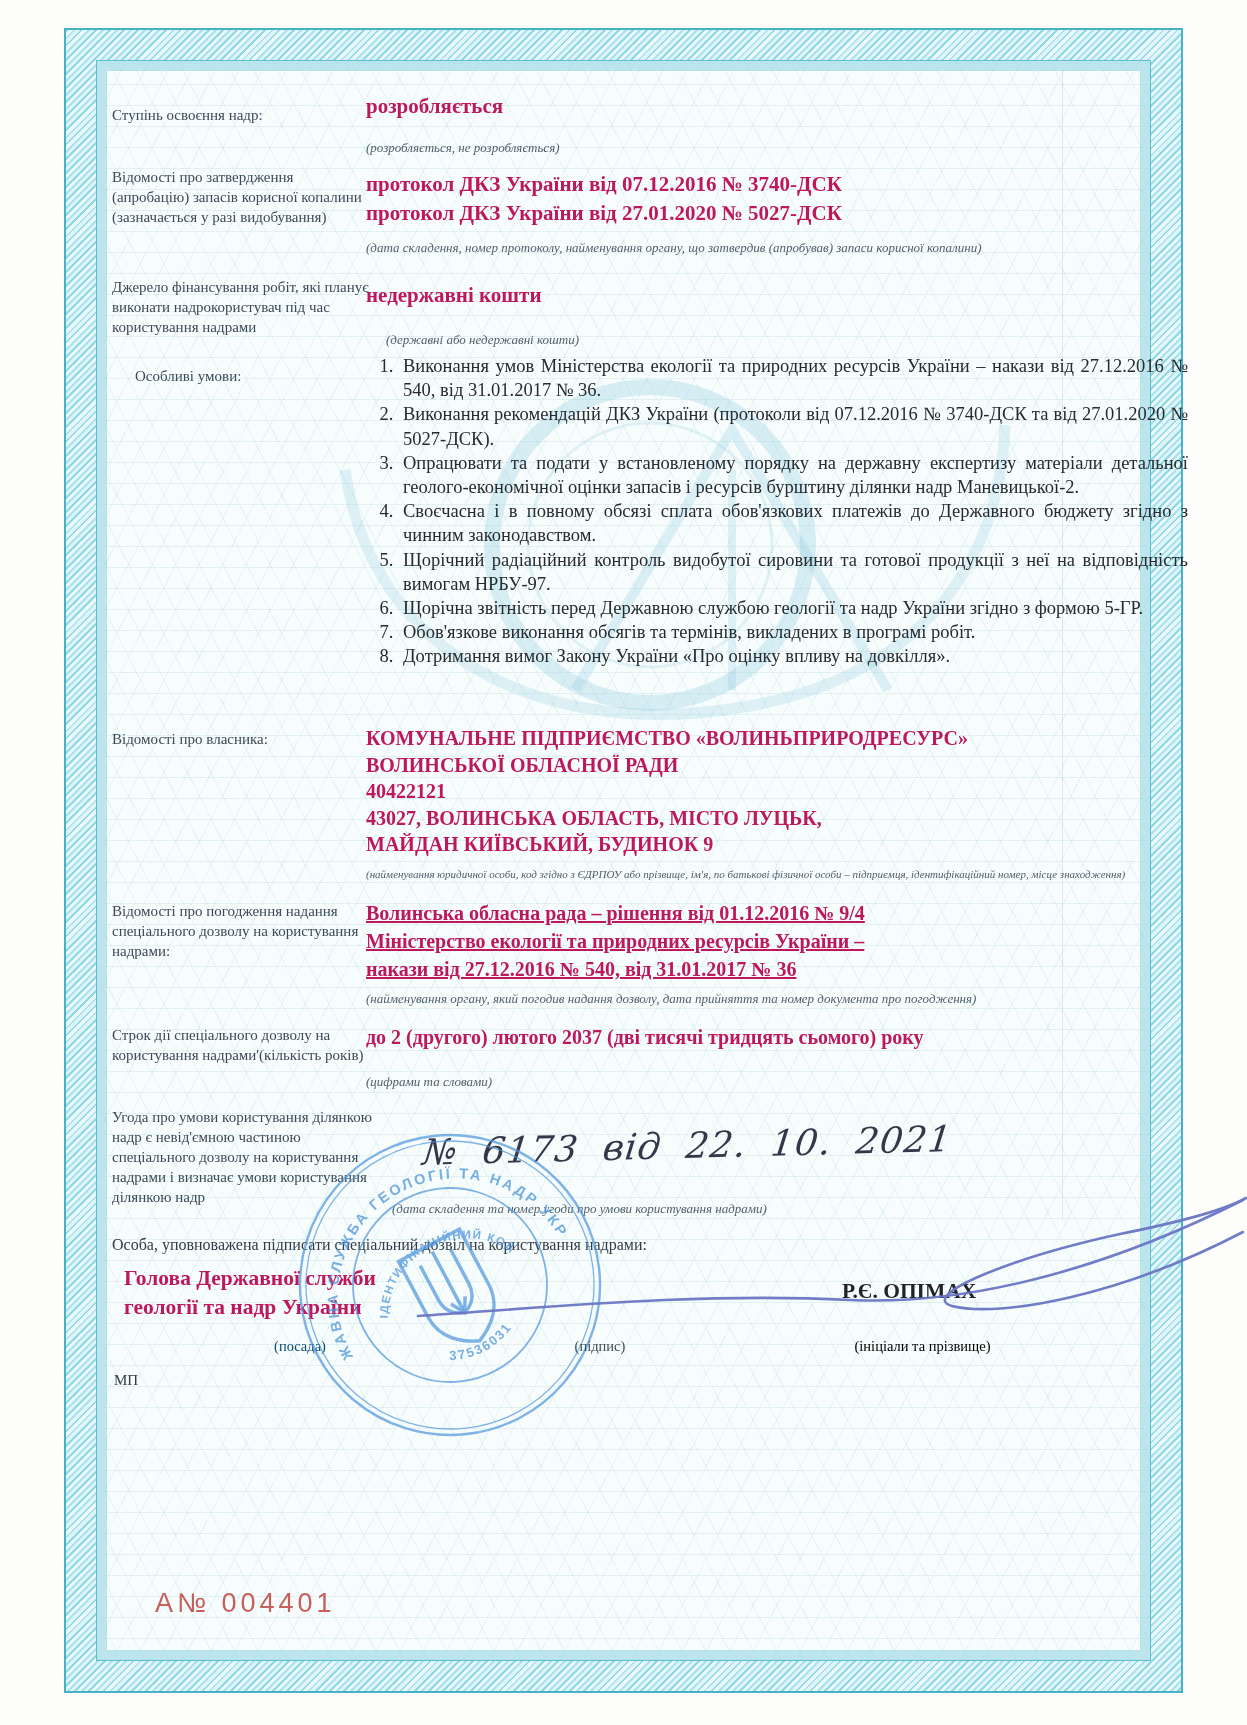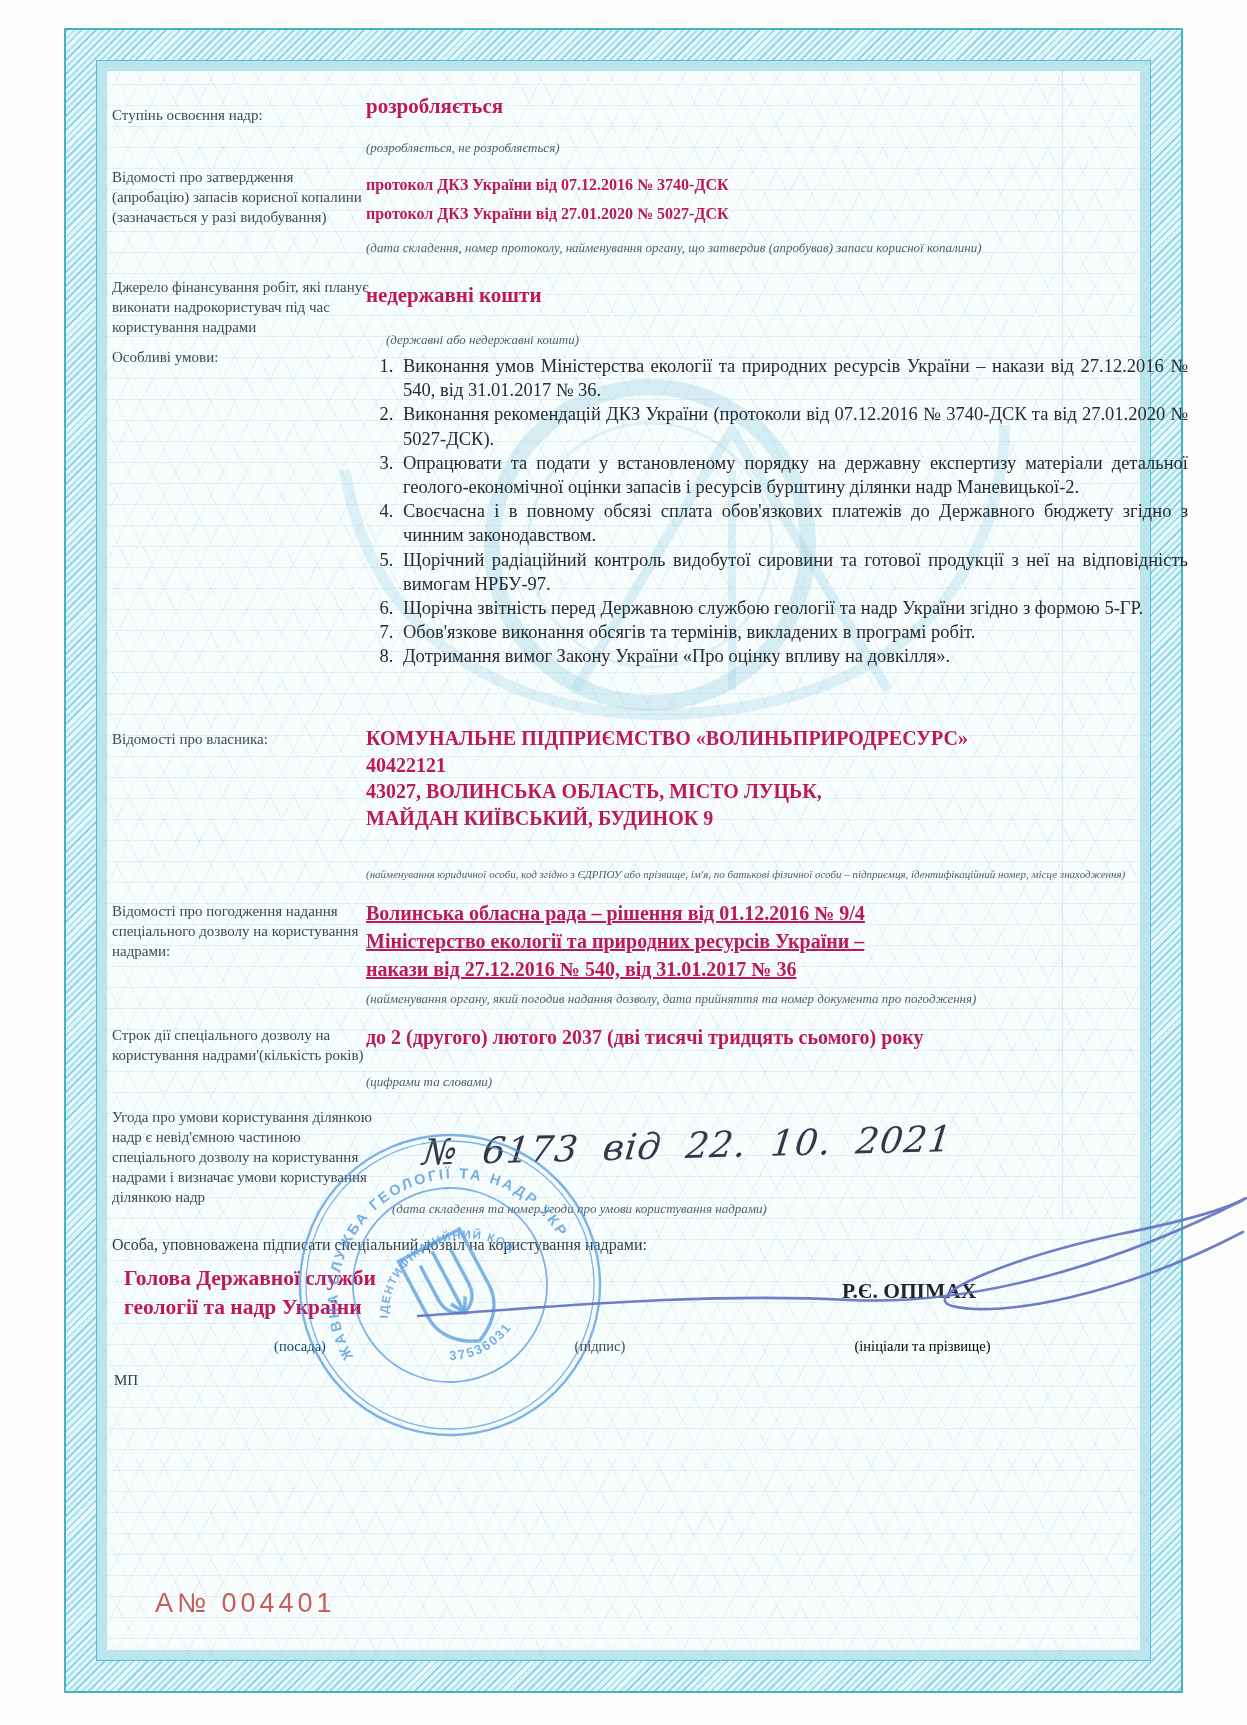--- a/index.html
+++ b/index.html
@@ -38,23 +38,23 @@
     font-weight:bold;color:#be185d;
   }
   .cap{
     position:absolute;left:366px;width:790px;
     font-style:italic;font-size:13px;color:#4f5f6a;white-space:nowrap;
   }
   .cap-small{font-size:11px;}
   .v-lines div{white-space:nowrap;}
   
   #dev-label{top:106px;}           #dev-value{top:94px;font-size:21px;}        #dev-cap{top:140px;}
-  #appr-label{top:168px;}          #appr-value{top:170px;font-size:16px;line-height:29px;} #appr-cap{top:240px;}
+  #appr-label{top:168px;}          #appr-value{top:170px;font-size:21px;line-height:29px;} #appr-cap{top:240px;}
   #fund-label{top:278px;}          #fund-value{top:283px;font-size:21px;}      #fund-cap{top:332px;padding-left:20px;}
-  #cond-label{top:348px;}
+  #cond-label{top:367px;margin-left:23px;}
   #conditions-list{
     position:absolute;left:366px;top:354px;width:790px;margin:0;padding:0 0 0 32px;
   }
   #conditions-list li{
     font-size:18.5px;line-height:24.2px;color:#252b31;text-align:justify;padding-left:5px;
   }
   #owner-label{top:730px;}
   #owner-value{top:725px;font-size:20px;line-height:26.5px;}
   #owner-cap{top:868px;}
   #consent-label{top:902px;}
@@ -135,20 +135,21 @@
     <li>Своєчасна і в повному обсязі сплата обов'язкових платежів до Державного бюджету згідно з чинним законодавством.</li>
     <li>Щорічний радіаційний контроль видобутої сировини та готової продукції з неї на відповідність вимогам НРБУ-97.</li>
     <li>Щорічна звітність перед Державною службою геології та надр України згідно з формою 5-ГР.</li>
     <li>Обов'язкове виконання обсягів та термінів, викладених в програмі робіт.</li>
     <li>Дотримання вимог Закону України «Про оцінку впливу на довкілля».</li>
   </ol>
 
 <div class="lbl txt" id="owner-label">Відомості про власника:</div>
 <div class="val txt v-lines" id="owner-value">
     <div>КОМУНАЛЬНЕ ПІДПРИЄМСТВО «ВОЛИНЬПРИРОДРЕСУРС»</div>
+    <div>ВОЛИНСЬКОЇ ОБЛАСНОЇ РАДИ</div>
     <div>40422121</div>
     <div>43027, ВОЛИНСЬКА ОБЛАСТЬ, МІСТО ЛУЦЬК,</div>
     <div>МАЙДАН КИЇВСЬКИЙ, БУДИНОК 9</div>
   </div>
 <div class="cap cap-small txt" id="owner-cap">(найменування юридичної особи, код згідно з ЄДРПОУ  або прізвище, ім'я, по батькові фізичної особи – підприємця,  ідентифікаційний номер, місце знаходження)</div>
 
 <div class="lbl txt" id="consent-label">Відомості про погодження надання спеціального дозволу на користування надрами:</div>
 <div class="val txt v-lines" id="consent-value">
     <div>Волинська обласна рада – рішення від 01.12.2016 № 9/4</div>
     <div>Міністерство екології та природних ресурсів України –</div>

